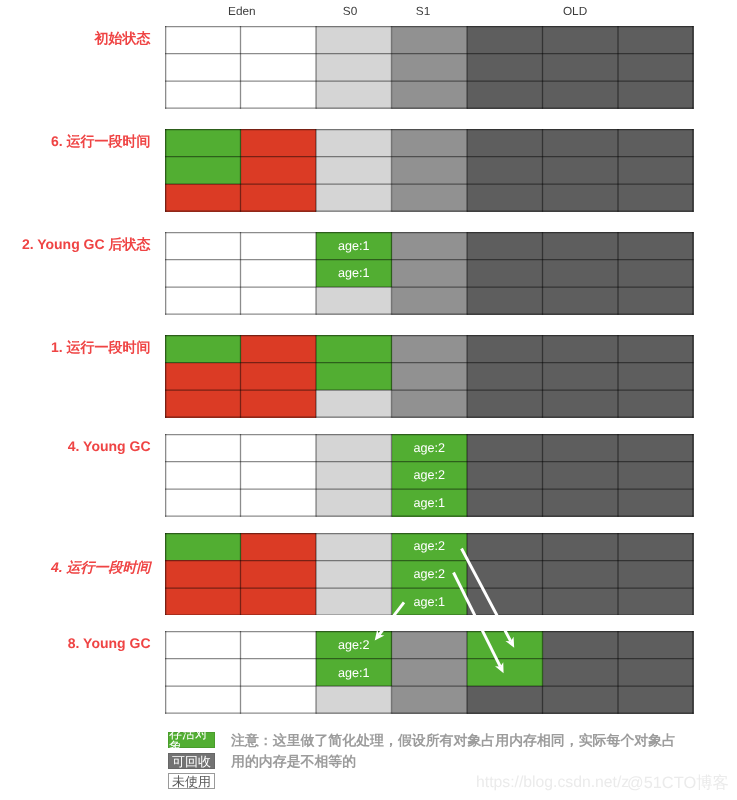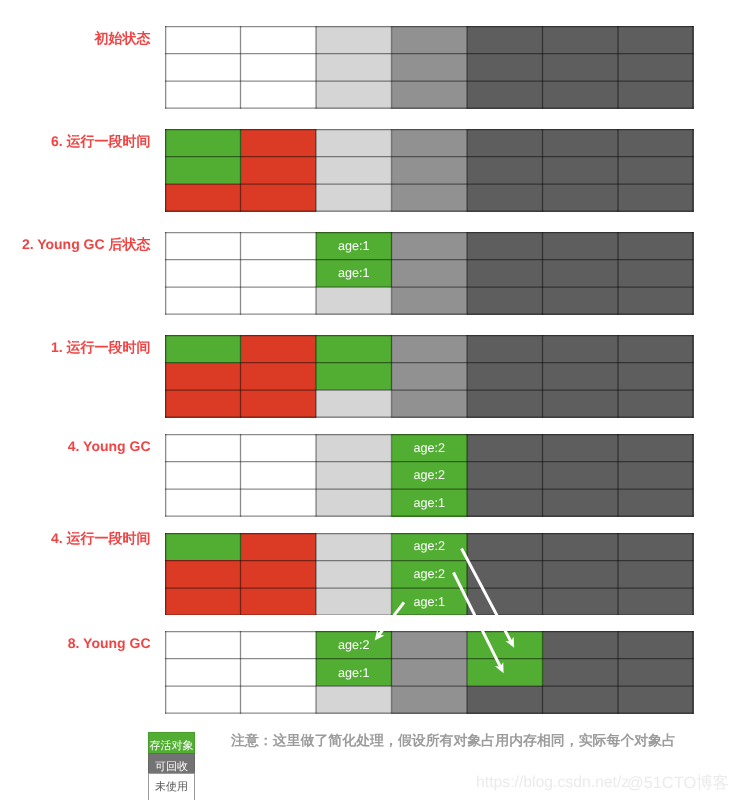--- a/index.html
+++ b/index.html
@@ -10,22 +10,22 @@
   .stage{position:absolute;left:0;top:0;width:737px;height:800px;}
   .colhdr{position:absolute;top:0;font-size:11.8px;color:#3b3b3b;text-align:center;white-space:nowrap;}
   .rowlabel{position:absolute;left:0;width:150.5px;font-weight:bold;font-size:14px;color:#ef4444;text-align:right;white-space:nowrap;line-height:14px;}
   .grid{position:absolute;}
   .grid-row{position:absolute;left:0;width:100%;}
   .hdr-row{position:absolute;left:0;top:4px;width:100%;height:15px;}
   .gridlines{position:absolute;left:0;top:0;pointer-events:none;}
   .gridlines line{stroke:rgba(0,0,0,0.45);stroke-width:1.3;}
   .cell{position:absolute;box-sizing:border-box;display:flex;align-items:center;justify-content:center;
         font-size:12.6px;color:#fff;}
-  .legend-box{position:absolute;left:148px;width:47px;height:28px;box-sizing:border-box;
-        display:flex;align-items:center;justify-content:center;font-size:11px;line-height:1;}
+  .legend-box{position:absolute;left:168px;width:47px;height:16px;box-sizing:border-box;
+        display:flex;align-items:center;justify-content:center;font-size:13px;line-height:1;}
   .note{position:absolute;left:231px;top:730px;width:470px;
         font-weight:bold;font-size:13.92px;color:#9c9c9c;line-height:21px;}
   .wm{position:absolute;white-space:nowrap;color:#ebebeb;}
   .wm-csdn{left:476px;top:773.5px;font-size:15.75px;}
   .wm-cto{left:627px;top:772px;font-size:16.4px;}
   .arrows{position:absolute;left:0;top:0;z-index:50;}
 </style>
 </head>
 <body>
 
@@ -33,23 +33,30 @@
   <svg class="arrows" id="arrow-layer" width="737" height="800" viewBox="0 0 737 800">
       <path d="M460.22,549.18 L462.78,547.82 L512.01,640.58 L509.45,641.94 Z" fill="#ffffff"></path>
       <path d="M514.20,647.80 L505.45,641.12 L510.73,641.26 L513.58,636.81 Z" fill="#ffffff"></path>
       <path d="M452.20,573.15 L454.80,571.85 L501.60,665.93 L499.01,667.22 Z" fill="#ffffff"></path>
       <path d="M503.60,673.20 L495.03,666.30 L500.30,666.57 L503.26,662.20 Z" fill="#ffffff"></path>
       <path d="M402.85,601.52 L405.15,603.28 L380.35,635.61 L378.05,633.85 Z" fill="#ffffff"></path>
       <path d="M374.70,640.60 L377.14,629.87 L379.20,634.73 L384.44,635.46 Z" fill="#ffffff"></path>
     </svg>
   <div class="note">
     <div>注意：这里做了简化处理，假设所有对象占用内存相同，实际每个对象占</div>
+    <div>用的内存是不相等的</div>
   </div>
   <div class="wm wm-csdn">https://blog.csdn.net/z</div>
   <div class="wm wm-cto">@51CTO博客</div>
+<div class="hdr-row">
+      <div class="colhdr" style="left: 166.4px; width: 151px;">Eden</div>
+      <div class="colhdr" style="left: 312.3px; width: 75.5px;">S0</div>
+      <div class="colhdr" style="left: 385.3px; width: 75.5px;">S1</div>
+      <div class="colhdr" style="left: 461.8px; width: 226.5px;">OLD</div>
+    </div>
     <div class="rowlabel" style="top: 31.1px;">初始状态</div>
     <div class="grid" style="left: 165px; top: 26.3px; width: 528.5px; height: 82.8px;">
       <div class="grid-row" style="top: 0px; height: 27.6px;">
         <div class="cell" style="left: 0px; top: 0px; width: 75.5px; height: 27.6px; background: rgb(255, 255, 255);"></div>
         <div class="cell" style="left: 75.5px; top: 0px; width: 75.5px; height: 27.6px; background: rgb(255, 255, 255);"></div>
         <div class="cell" style="left: 151px; top: 0px; width: 75.5px; height: 27.6px; background: rgb(213, 213, 213);"></div>
         <div class="cell" style="left: 226.5px; top: 0px; width: 75.5px; height: 27.6px; background: rgb(145, 145, 145);"></div>
         <div class="cell" style="left: 302px; top: 0px; width: 75.5px; height: 27.6px; background: rgb(94, 94, 94);"></div>
         <div class="cell" style="left: 377.5px; top: 0px; width: 75.5px; height: 27.6px; background: rgb(94, 94, 94);"></div>
         <div class="cell" style="left: 453px; top: 0px; width: 75.5px; height: 27.6px; background: rgb(94, 94, 94);"></div>
@@ -256,21 +263,21 @@
         <line x1="302" y1="0" x2="302" y2="82.80000000000001"></line>
         <line x1="377.5" y1="0" x2="377.5" y2="82.80000000000001"></line>
         <line x1="453" y1="0" x2="453" y2="82.80000000000001"></line>
         <line x1="527.85" y1="0" x2="527.85" y2="82.80000000000001"></line>
         <line x1="0" y1="0.65" x2="528.5" y2="0.65"></line>
         <line x1="0" y1="27.6" x2="528.5" y2="27.6"></line>
         <line x1="0" y1="55.2" x2="528.5" y2="55.2"></line>
         <line x1="0" y1="82.15" x2="528.5" y2="82.15"></line>
       </svg>
     </div>
-    <div class="rowlabel" style="top: 531px;">4. 运行一段时间</div>
+    <div class="rowlabel" style="top: 560px; font-style: italic;">4. 运行一段时间</div>
     <div class="grid" style="left: 165px; top: 532.6px; width: 528.5px; height: 82.8px;">
       <div class="grid-row" style="top: 0px; height: 27.6px;">
         <div class="cell" style="left: 0px; top: 0px; width: 75.5px; height: 27.6px; background: rgb(82, 174, 50);"></div>
         <div class="cell" style="left: 75.5px; top: 0px; width: 75.5px; height: 27.6px; background: rgb(219, 59, 37);"></div>
         <div class="cell" style="left: 151px; top: 0px; width: 75.5px; height: 27.6px; background: rgb(213, 213, 213);"></div>
         <div class="cell" style="left: 226.5px; top: 0px; width: 75.5px; height: 27.6px; background: rgb(82, 174, 50);">age:2</div>
         <div class="cell" style="left: 302px; top: 0px; width: 75.5px; height: 27.6px; background: rgb(94, 94, 94);"></div>
         <div class="cell" style="left: 377.5px; top: 0px; width: 75.5px; height: 27.6px; background: rgb(94, 94, 94);"></div>
         <div class="cell" style="left: 453px; top: 0px; width: 75.5px; height: 27.6px; background: rgb(94, 94, 94);"></div>
       </div>

